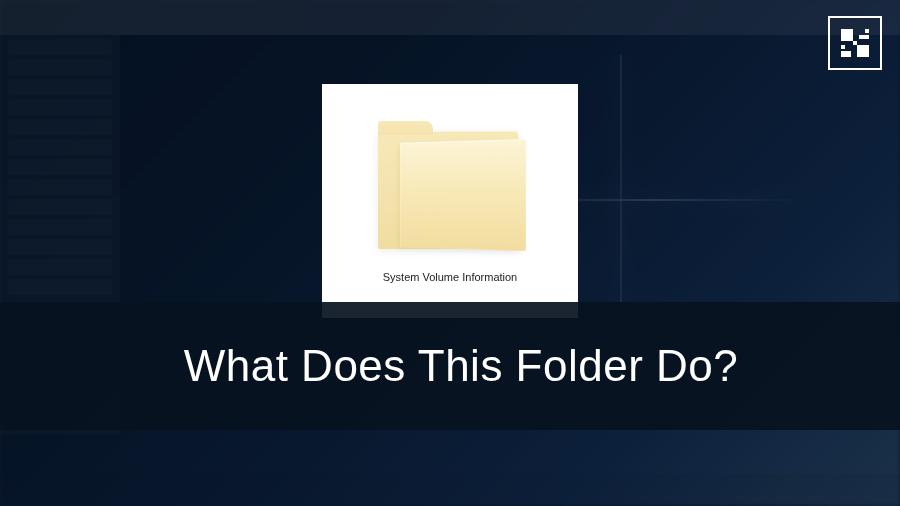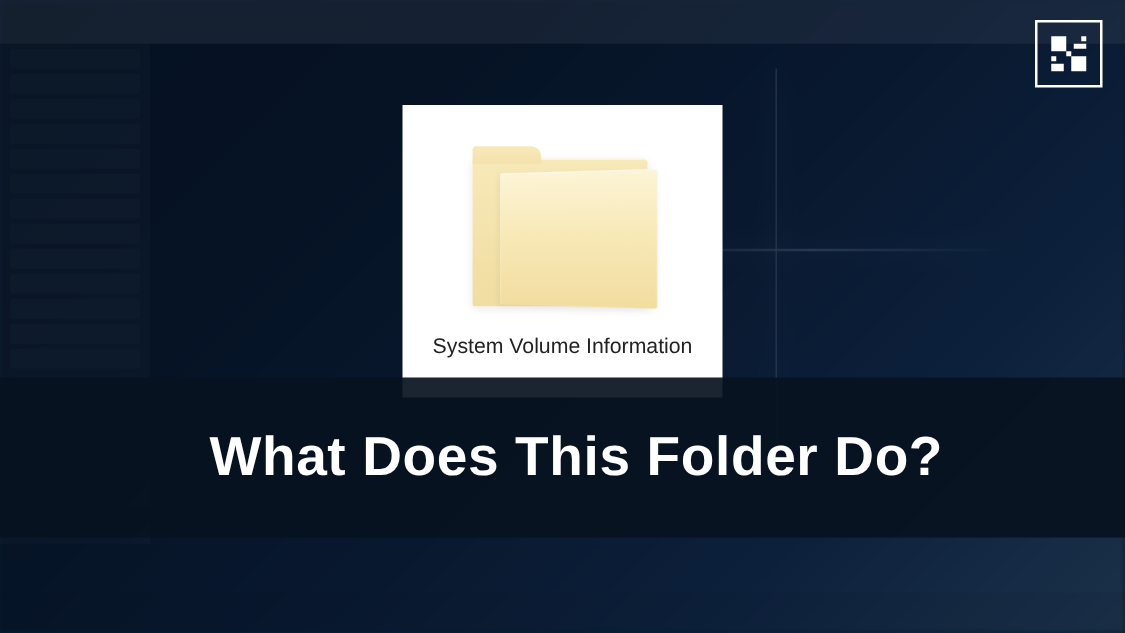--- a/index.html
+++ b/index.html
@@ -133,40 +133,40 @@
       left: 18px;
       width: 138px;
       height: 112px;
       background: linear-gradient(180deg, #fcf4d6 0%, #f7e8b5 50%, #f2dda0 100%);
       border-radius: 2px;
       transform: perspective(400px) rotateY(-12deg);
       transform-origin: right center;
       box-shadow: inset 0 1px 2px rgba(255,255,255,0.6), -2px 2px 6px rgba(0,0,0,0.05);
     }
     .folder-label {
-      font-size: 17px;
+      font-size: 11px;
       color: #222;
       text-align: left;
       font-family: 'Segoe UI', sans-serif;
     }
     .question-band {
       position: absolute;
       top: 302px;
       left: 0;
       right: 0;
       height: 128px;
       background: rgba(8, 18, 32, 0.92);
       display: flex;
       align-items: center;
       justify-content: center;
     }
     .question-text {
       color: #ffffff;
       font-size: 44px;
-      font-weight: 700;
+      font-weight: 400;
       letter-spacing: 0.5px;
       font-family: 'Segoe UI', Arial, sans-serif;
       margin-left: 22px;
     }
     .logo-box {
       position: absolute;
       top: 16px;
       right: 18px;
       width: 54px;
       height: 54px;

